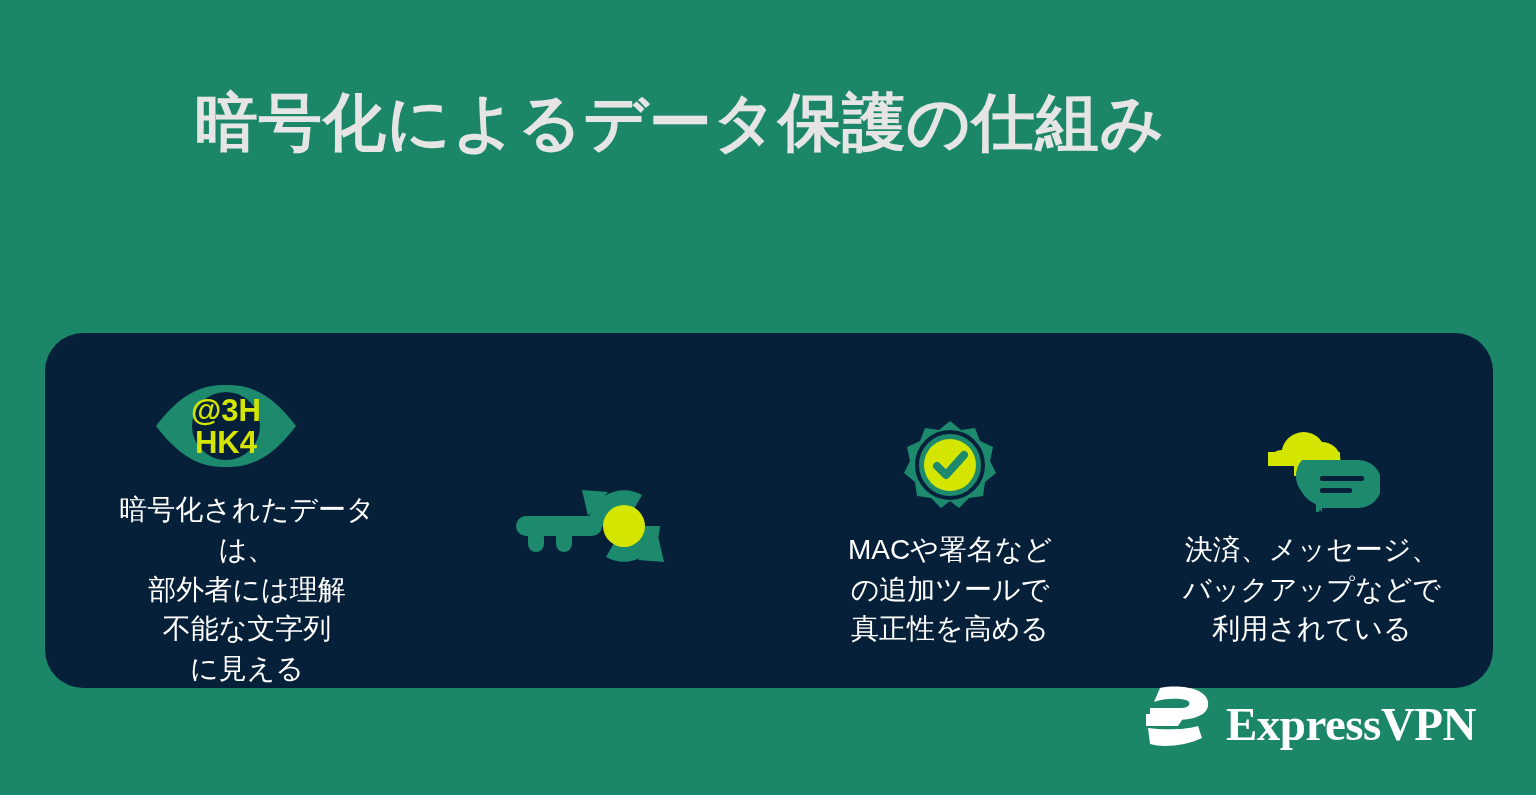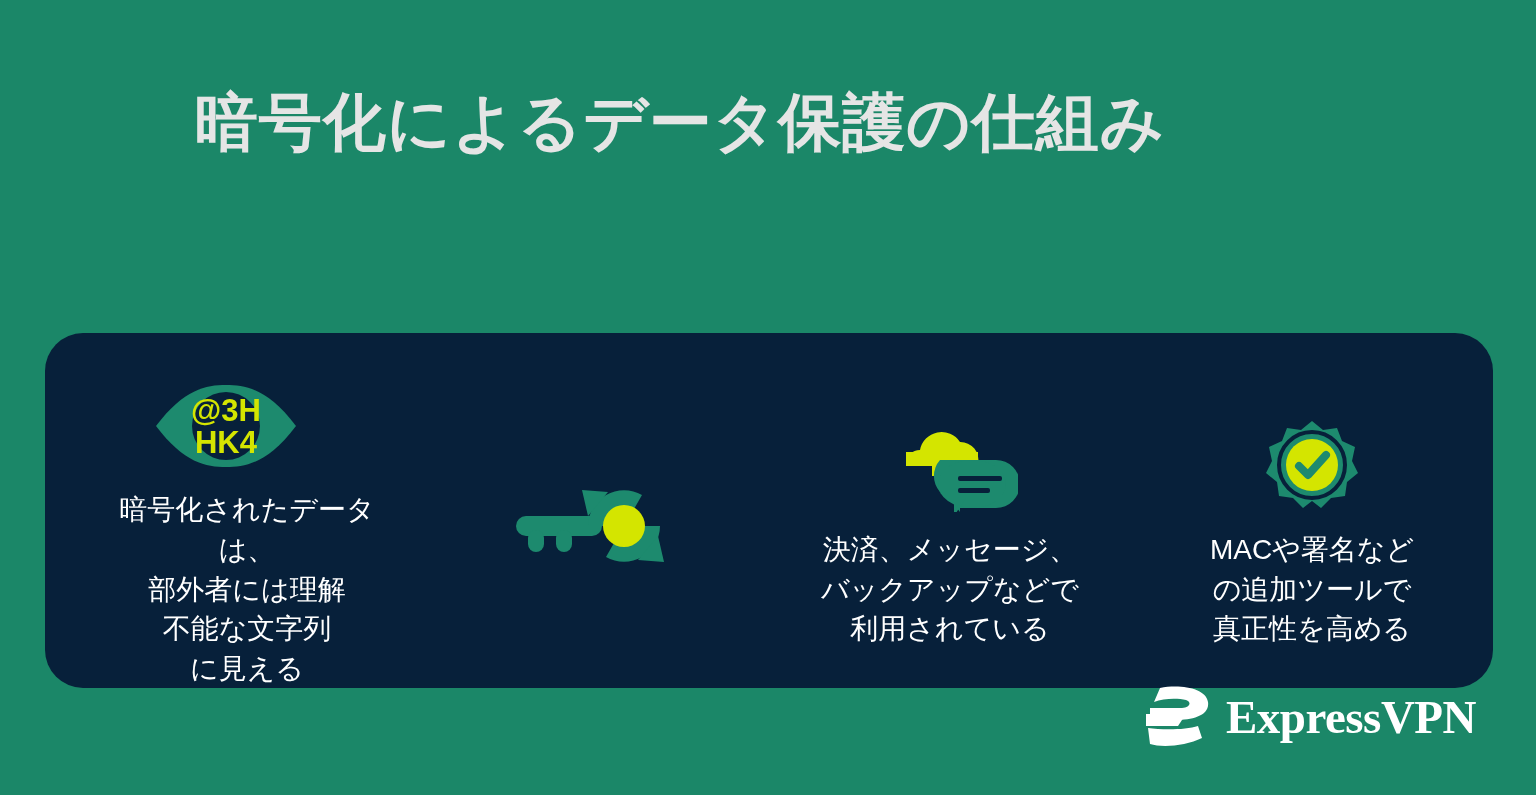--- a/index.html
+++ b/index.html
@@ -79,21 +79,21 @@
   .card-2 .card-text { font-size: 28px; }
   .card-3 .card-text { font-size: 28px; }
   .card-4 .card-text { font-size: 28px; }
 
   
   .logo {
     position: absolute;
     right: 60px;
     top: 686px;
     display: flex;
-    align-items: center;
+    align-items: flex-end;
     gap: 14px;
   }
   .logo-mark { display: block; }
   .logo-word {
     color: #ffffff;
     font-family: "Liberation Serif", "DejaVu Serif", serif;
     font-size: 47px;
     font-weight: bold;
     letter-spacing: -0.5px;
     line-height: 1;
@@ -134,20 +134,35 @@
         <path d="M148 46 A36 36 0 0 1 94 77 L102 63 A20 20 0 0 0 132 46 Z" fill="#1d8a6e"></path>
 
         <polygon points="70,10 96,12 76,36" fill="#1d8a6e"></polygon>
         <polygon points="152,82 126,80 146,56" fill="#1d8a6e"></polygon>
 
         <circle cx="112" cy="46" r="21" fill="#d4e500"></circle>
       </svg>
     </div>
   </div>
 
+  <div class="card card-3">
+    <div class="icon-wrap">
+      <svg width="92" height="92" viewBox="0 0 92 92" aria-hidden="true">
+        <path d="M46 1 L57 10 L71 8 L76 21 L89 27 L86 41 L92 53 L81 62 L79 76 L65 78 L55 88
+                 L46 81 L37 88 L27 78 L13 76 L11 62 L0 53 L6 41 L3 27 L16 21 L21 8 L35 10 Z" fill="#1d8a6e"></path>
+        <circle cx="46" cy="45" r="33" fill="none" stroke="#07203a" stroke-width="4"></circle>
+        <circle cx="46" cy="45" r="26" fill="#d4e500"></circle>
+        <path d="M33 46 L42 55 L60 35" fill="none" stroke="#1d8a6e" stroke-width="8" stroke-linecap="round" stroke-linejoin="round"></path>
+      </svg>
+    </div>
+    <div class="card-text">MACや署名など
+の追加ツールで
+真正性を高める</div>
+  </div>
+
   <div class="card card-4">
     <div class="icon-wrap">
       <svg width="136" height="92" viewBox="0 0 136 92" aria-hidden="true">
 
         <path d="M24 44 A14 14 0 0 1 38 30 A22 22 0 0 1 78 22 A18 18 0 0 1 96 44 Z" fill="#d4e500"></path>
         <rect x="24" y="32" width="72" height="14" fill="#d4e500"></rect>
 
         <polygon points="56,14 74,34 38,34" fill="#d4e500"></polygon>
         <rect x="50" y="30" width="12" height="26" fill="#d4e500"></rect>
 
@@ -157,35 +172,20 @@
         <polygon points="72,78 84,78 72,96" fill="#1d8a6e"></polygon>
         <rect x="76" y="56" width="44" height="5" rx="2" fill="#07203a"></rect>
         <rect x="76" y="68" width="32" height="5" rx="2" fill="#07203a"></rect>
       </svg>
     </div>
     <div class="card-text">決済、メッセージ、
 バックアップなどで
 利用されている</div>
   </div>
 
-  <div class="card card-3">
-    <div class="icon-wrap">
-      <svg width="92" height="92" viewBox="0 0 92 92" aria-hidden="true">
-        <path d="M46 1 L57 10 L71 8 L76 21 L89 27 L86 41 L92 53 L81 62 L79 76 L65 78 L55 88
-                 L46 81 L37 88 L27 78 L13 76 L11 62 L0 53 L6 41 L3 27 L16 21 L21 8 L35 10 Z" fill="#1d8a6e"></path>
-        <circle cx="46" cy="45" r="33" fill="none" stroke="#07203a" stroke-width="4"></circle>
-        <circle cx="46" cy="45" r="26" fill="#d4e500"></circle>
-        <path d="M33 46 L42 55 L60 35" fill="none" stroke="#1d8a6e" stroke-width="8" stroke-linecap="round" stroke-linejoin="round"></path>
-      </svg>
-    </div>
-    <div class="card-text">MACや署名など
-の追加ツールで
-真正性を高める</div>
-  </div>
-
 </div>
 
 <div class="logo">
   <svg class="logo-mark" width="72" height="62" viewBox="0 0 72 62" aria-hidden="true">
     <path d="M20 2 C40 -2 66 2 68 16 C70 30 52 34 36 34 L10 34 L10 22 L42 22
              C50 22 52 16 46 14 C38 12 24 12 14 16 Z" fill="#ffffff"></path>
     <path d="M6 28 L46 28 L38 40 L6 40 Z" fill="#ffffff"></path>
     <path d="M8 42 C22 44 46 44 58 40 L62 52 C46 60 22 62 10 58 Z" fill="#ffffff"></path>
   </svg>
   <div class="logo-word">ExpressVPN</div>

